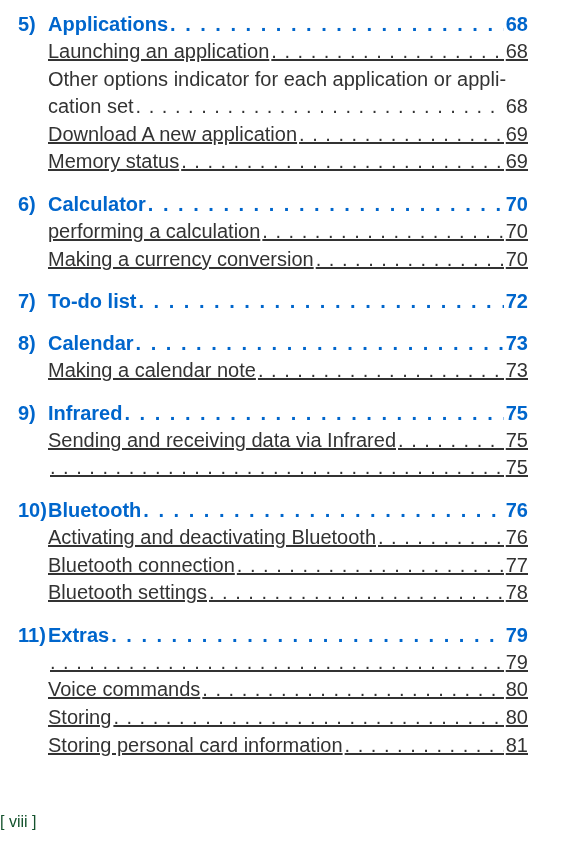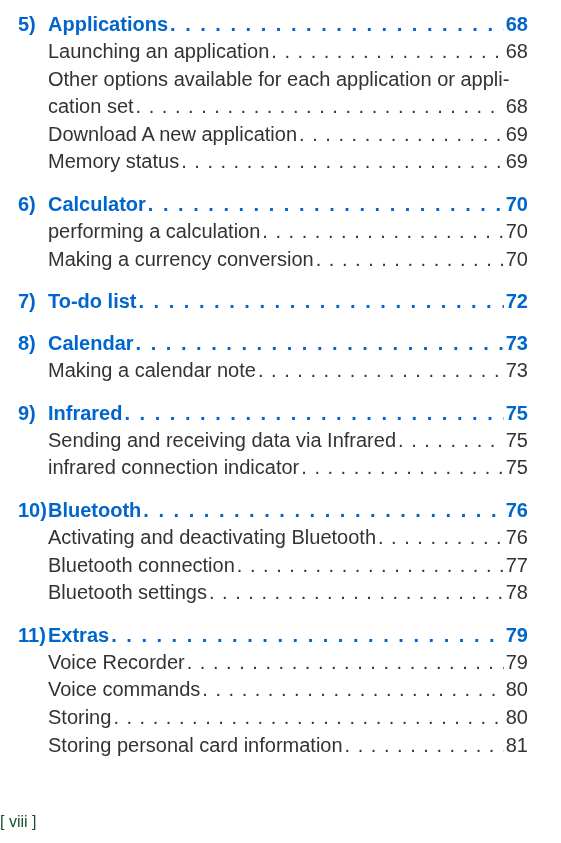--- a/index.html
+++ b/index.html
@@ -57,20 +57,21 @@
       margin-left: 30px;
       font-size: 20px;
       color: #333;
       line-height: 1.38;
     }
     .toc-sub-row {
       display: flex;
       align-items: baseline;
       white-space: nowrap;
       overflow: hidden;
+      text-decoration: underline;
     }
     .toc-sub-title {
       flex-shrink: 0;
     }
     .toc-sub-wrap {
       white-space: normal;
     }
     .toc-sub-wrap .wrap-line {
       display: block;
     }
@@ -104,21 +105,21 @@
       </div>
       <div class="toc-sub">
         <div class="toc-sub-row">
           <span class="toc-sub-title">Launching an application</span>
           <span class="toc-dots sub">. . . . . . . . . . . . . . . . . . . . . . . . . . . . . . . . . . . . . . . . . . . . . . . . . . . . . . . . . . . . . . . . . . . . . . . . . . . . . . . . . . . . . . . . . . . . . . . . . . . . . . . . . . . . . . . . . . . .</span>
           <span class="toc-page">68</span>
         </div>
       </div>
       <div class="toc-sub">
         <div class="toc-sub-wrap">
-          <span class="wrap-line">Other options available for each application or appli-</span>
+          <span class="wrap-line">Other options indicator for each application or appli-</span>
           <span class="last-line">
             <span class="toc-sub-title">cation set</span>
             <span class="toc-dots sub">. . . . . . . . . . . . . . . . . . . . . . . . . . . . . . . . . . . . . . . . . . . . . . . . . . . . . . . . . . . . . . . . . . . . . . . . . . . . . . . . . . . . . . . . . . . . . . . . . . . . . . . . . . . . . . . . . . . .</span>
             <span class="toc-page">68</span>
           </span>
         </div>
       </div>
       <div class="toc-sub">
         <div class="toc-sub-row">
           <span class="toc-sub-title">Download A new application</span>
@@ -196,21 +197,20 @@
       </div>
       <div class="toc-sub">
         <div class="toc-sub-row">
           <span class="toc-sub-title">Sending and receiving data via Infrared</span>
           <span class="toc-dots sub">. . . . . . . . . . . . . . . . . . . . . . . . . . . . . . . . . . . . . . . . . . . . . . . . . . . . . . . . . . . . . . . . . . . . . . . . . . . . . . . . . . . . . . . . . . . . . . . . . . . . . . . . . . . . . . . . . . . .</span>
           <span class="toc-page">75</span>
         </div>
       </div>
       <div class="toc-sub">
         <div class="toc-sub-row">
-          <span class="toc-sub-title">infrared connection indicator</span>
           <span class="toc-dots sub">. . . . . . . . . . . . . . . . . . . . . . . . . . . . . . . . . . . . . . . . . . . . . . . . . . . . . . . . . . . . . . . . . . . . . . . . . . . . . . . . . . . . . . . . . . . . . . . . . . . . . . . . . . . . . . . . . . . .</span>
           <span class="toc-page">75</span>
         </div>
       </div>
     </div>
     <div class="toc-section">
       <div class="toc-heading">
         <span class="toc-num">10)</span>
         <span class="toc-title-row">
           <span class="toc-title">Bluetooth</span>
@@ -244,21 +244,20 @@
       <div class="toc-heading">
         <span class="toc-num">11)</span>
         <span class="toc-title-row">
           <span class="toc-title">Extras</span>
           <span class="toc-dots">. . . . . . . . . . . . . . . . . . . . . . . . . . . . . . . . . . . . . . . . . . . . . . . . . . . . . . . . . . . . . . . . . . . . . . . . . . . . . . . . . . . . . . . . . . . . . . . . . . . . . . . . . . . .</span>
           <span class="toc-page">79</span>
         </span>
       </div>
       <div class="toc-sub">
         <div class="toc-sub-row">
-          <span class="toc-sub-title">Voice Recorder</span>
           <span class="toc-dots sub">. . . . . . . . . . . . . . . . . . . . . . . . . . . . . . . . . . . . . . . . . . . . . . . . . . . . . . . . . . . . . . . . . . . . . . . . . . . . . . . . . . . . . . . . . . . . . . . . . . . . . . . . . . . . . . . . . . . .</span>
           <span class="toc-page">79</span>
         </div>
       </div>
       <div class="toc-sub">
         <div class="toc-sub-row">
           <span class="toc-sub-title">Voice commands</span>
           <span class="toc-dots sub">. . . . . . . . . . . . . . . . . . . . . . . . . . . . . . . . . . . . . . . . . . . . . . . . . . . . . . . . . . . . . . . . . . . . . . . . . . . . . . . . . . . . . . . . . . . . . . . . . . . . . . . . . . . . . . . . . . . .</span>
           <span class="toc-page">80</span>
         </div>

